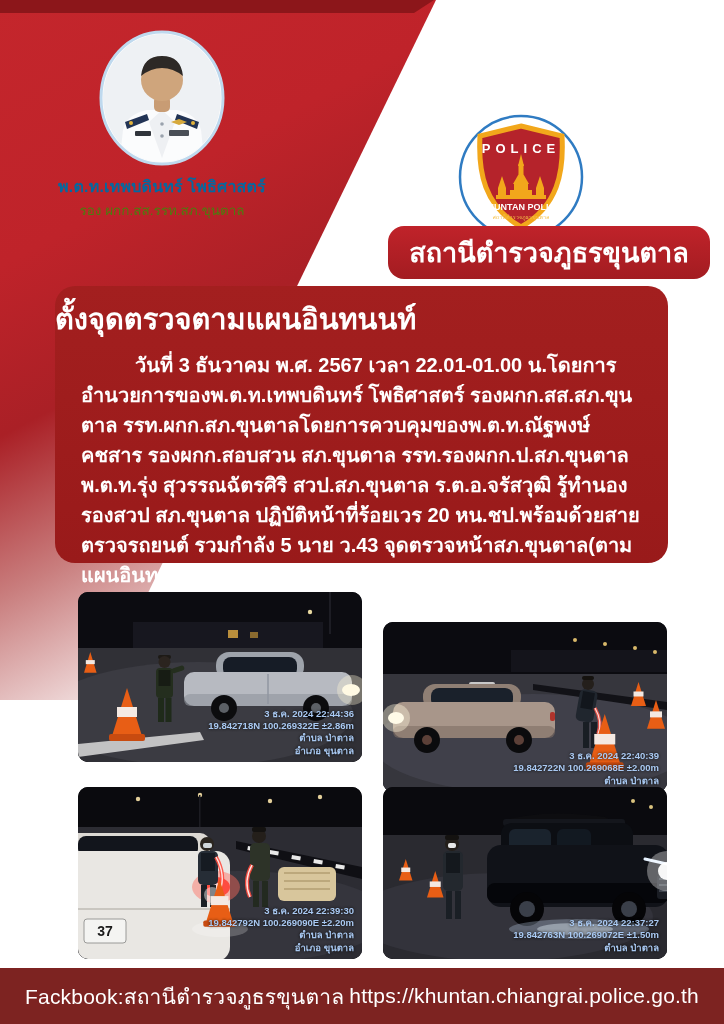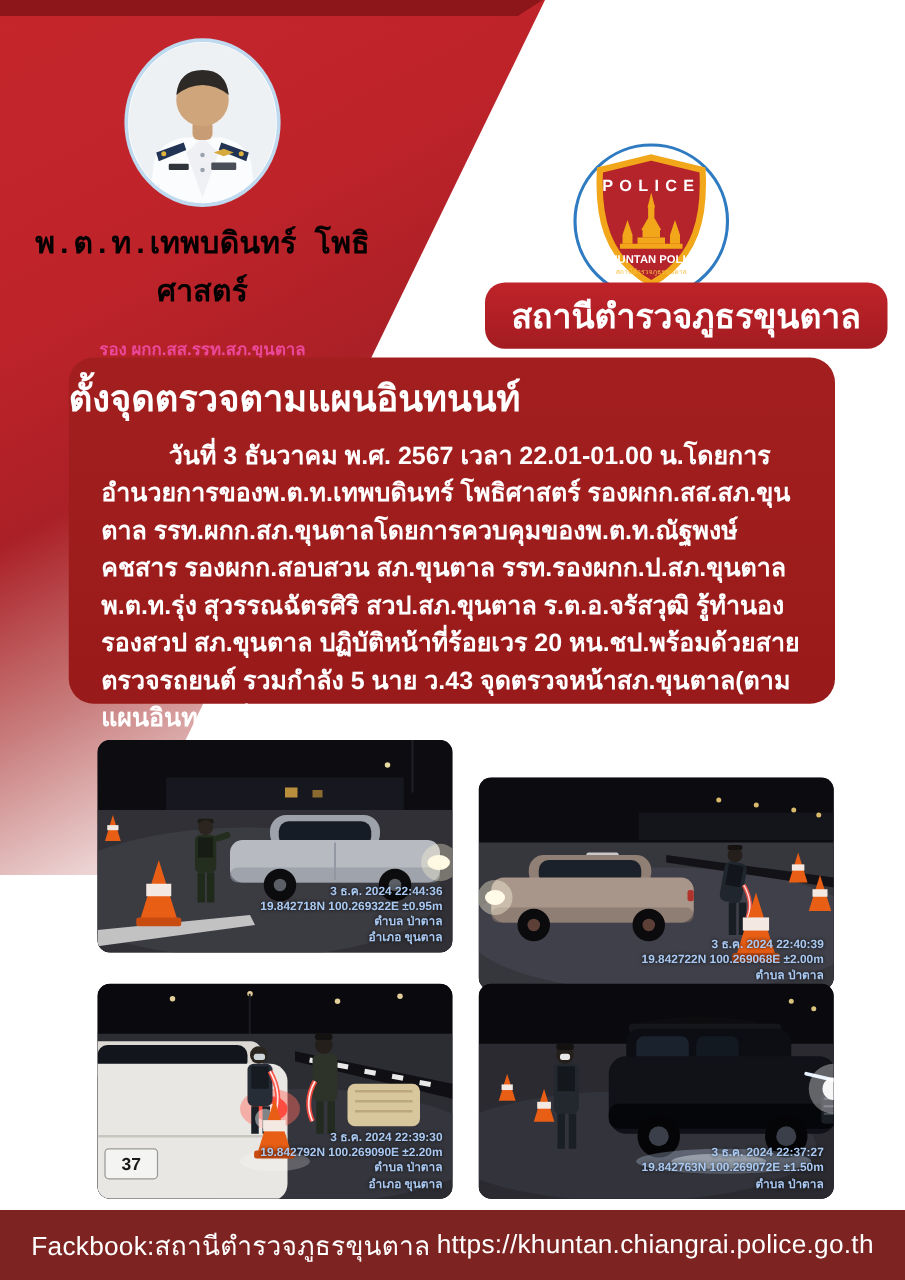--- a/index.html
+++ b/index.html
@@ -12,22 +12,22 @@
     background:#8c161a;
     clip-path:polygon(0 0,100% 0,calc(100% - 20px) 100%,0 100%); z-index:1; }
   .wedge { position:absolute; left:0; top:0; width:470px; height:700px;
     clip-path:polygon(0 0,436px 0,96px 700px,0 700px);
     background:linear-gradient(152deg,#c4262c 0%,#bf232a 28%,#aa2026 46%,#c97e7e 63%,#eed7d7 78%,#ffffff 93%);
     z-index:0; }
 
   
   .profile { position:absolute; left:18px; top:30px; width:288px; text-align:center; z-index:2; }
   .portrait { width:126px; height:136px; margin:0 auto; }
-  .profile-name { margin-top:8px; color:#000000; font-size:24px; font-weight:800; letter-spacing:.2px;font-family:Liberation Mono, monospace; }
-  .profile-role { margin-top:16px; color:#ec4899; font-size:13.5px; font-weight:700; }
+  .profile-name { margin-top:8px; color:#0369a1; font-size:16px; font-weight:800; letter-spacing:.2px; }
+  .profile-role { margin-top:0; color:#4d7c0f; font-size:13.5px; font-weight:400; }
 
   
   .masthead { position:absolute; left:322px; top:6px; width:392px; text-align:center; z-index:2; }
   .masthead-title { font-size:67px; line-height:1.08; font-weight:900; color:#cf1d23; letter-spacing:-1px; }
   .masthead-sub { font-size:38px; line-height:1.1; font-weight:700; color:#1d1d1b; margin-top:2px; }
 
   
   .logo { position:absolute; left:458px; top:114px; width:126px; height:126px; z-index:2; }
 
   
@@ -177,21 +177,21 @@
         <rect x="9.5" y="42" width="6" height="24" fill="#1f2a1a"></rect>
       </g>
       <g transform="translate(34,96)">
         <polygon points="15,0 30,48 0,48" fill="#e85e15"></polygon>
         <rect x="5" y="19" width="20" height="10" fill="#f4e9e2"></rect>
         <rect x="-3" y="46" width="36" height="7" rx="2" fill="#c84b10"></rect>
       </g>
     </svg>
     <div class="caption">
       <span>3 ธ.ค. 2024 22:44:36</span>
-      <span>19.842718N 100.269322E ±0.95m</span>
+      <span>19.842718N 100.269322E ±2.86m</span>
       <span>ตำบล ป่าตาล</span>
       <span>อำเภอ ขุนตาล</span>
     </div>
   </div>
 
   <div class="photo photo2">
     <svg viewBox="0 0 284 170" preserveAspectRatio="none">
       <rect width="284" height="170" fill="#0b0b10"></rect>
       <rect x="128" y="28" width="156" height="22" fill="#14141b"></rect>
       <circle cx="192" cy="18" r="2" fill="#d9b96a"></circle>

